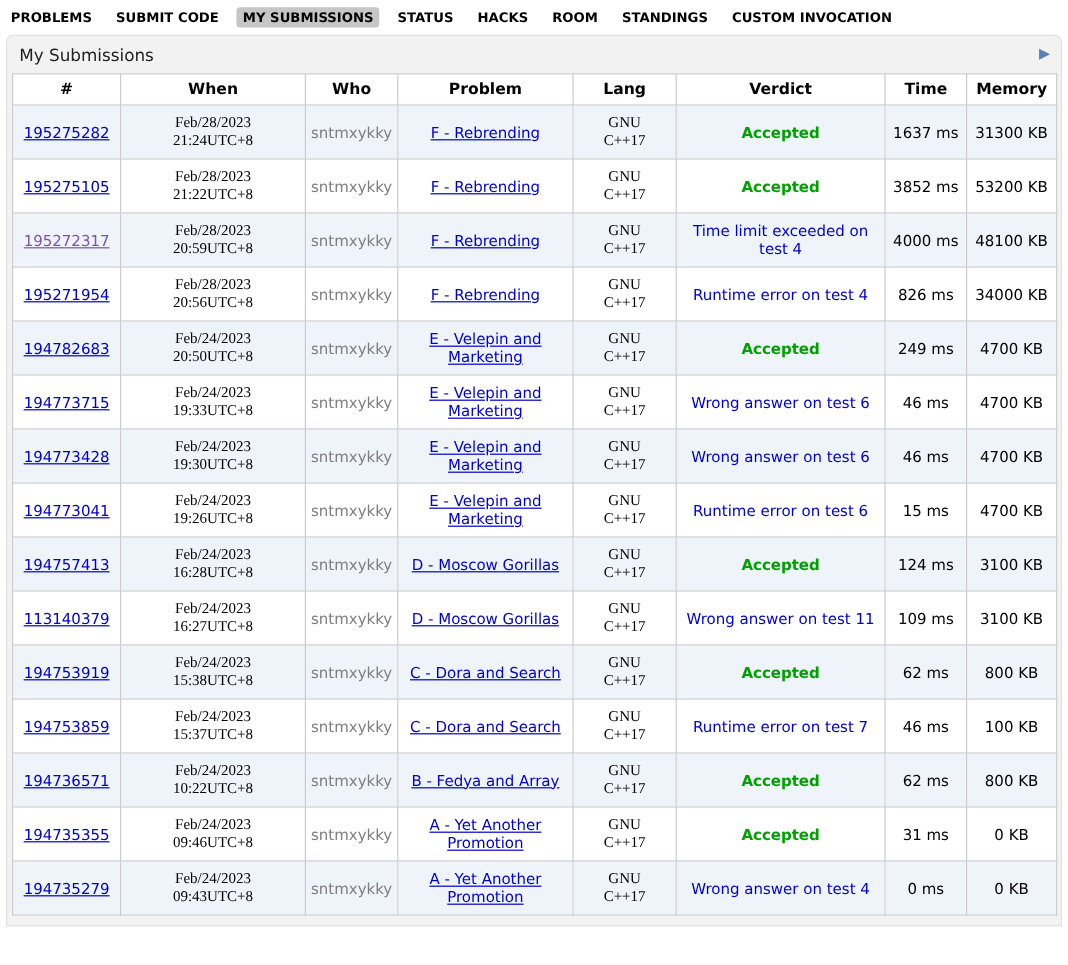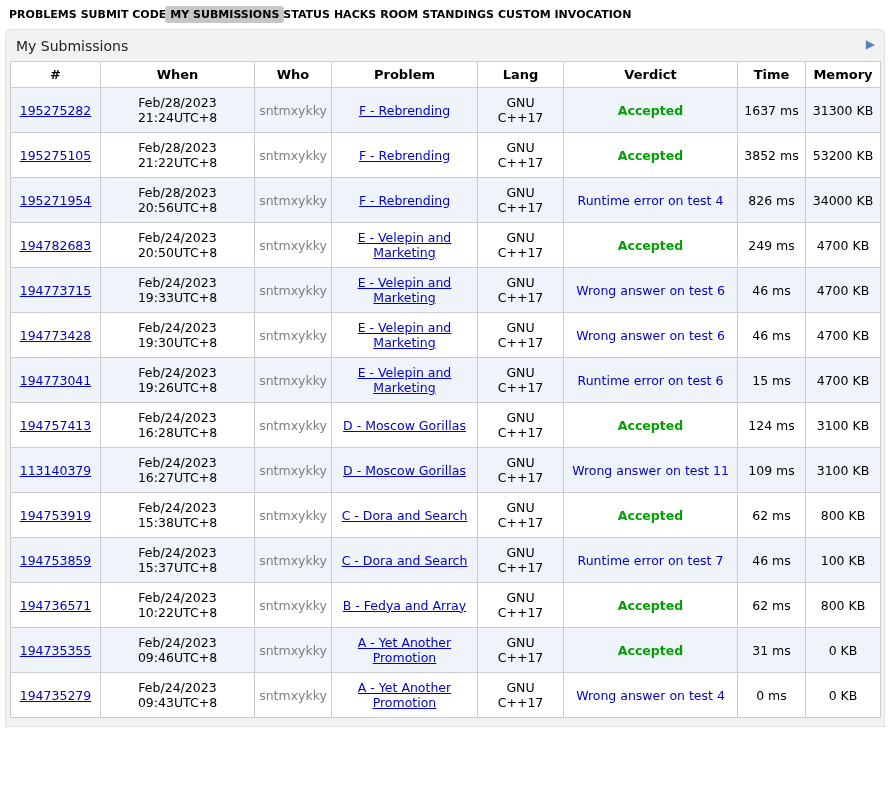--- a/index.html
+++ b/index.html
@@ -5,21 +5,21 @@
   * { box-sizing: border-box; }
   html, body {
     margin: 0; padding: 0;
     width: 890px; height: 804px;
     background: #fff;
     font-family: "DejaVu Sans", "Liberation Sans", sans-serif;
     overflow: hidden;
   }
   
   .contest-nav {
-    display: flex; align-items: flex-end; gap: 4px;
+    display: flex; align-items: flex-end; gap: 20px;
     padding: 8px 8px 6px 9px;
   }
   .nav-item {
     font-size: 11px; font-weight: bold; color: #000;
     text-decoration: none; cursor: pointer; white-space: nowrap;
   }
   .nav-item.active {
     background: var(--nav-active-bg, #c6c6c6);
     border-radius: 3px;
     padding: 2px 5px; margin: -2px -5px;
@@ -56,21 +56,21 @@
   }
   .datatable th {
     height: 26px;
     font-size: 13px;
     font-weight: bold;
     padding: 2px 4px;
     background: #fff;
   }
   .datatable td { height: 45px; padding: 2px 4px; }
   .datatable tbody tr:nth-child(odd) { background: var(--row-alt, #eef4fa); }
-  .c-when, .c-lang { white-space: pre-line; }
+  .c-when, .c-lang { white-space: pre-line; font-family: Liberation Serif, serif; }
   a.id-link, a.problem-link {
     color: var(--link, #0000cc);
     text-decoration: underline;
     cursor: pointer;
   }
   a.id-link.visited { color: var(--visited, #7c53b5); }
   a.who-link { color: var(--who, #7e7e7e); text-decoration: none; cursor: pointer; }
   .verdict.accepted { color: var(--accepted, #00a000); font-weight: bold; }
   .verdict.rejected { color: var(--rejected, #0000cc); }
   col.c1 { width: 90px; }
@@ -143,20 +143,32 @@
 21:22UTC+8</td>
           <td class="c-who"><a class="who-link">sntmxykky</a></td>
           <td class="c-problem"><a class="problem-link">F - Rebrending</a></td>
           <td class="c-lang">GNU
 C++17</td>
           <td class="c-verdict"><span class="verdict accepted">Accepted</span></td>
           <td class="c-time">3852 ms</td>
           <td class="c-memory">53200 KB</td>
         </tr>
         <tr>
+          <td class="c-id"><a class="id-link visited">195272317</a></td>
+          <td class="c-when">Feb/28/2023
+20:59UTC+8</td>
+          <td class="c-who"><a class="who-link">sntmxykky</a></td>
+          <td class="c-problem"><a class="problem-link">F - Rebrending</a></td>
+          <td class="c-lang">GNU
+C++17</td>
+          <td class="c-verdict"><span class="verdict rejected">Time limit exceeded on test 4</span></td>
+          <td class="c-time">4000 ms</td>
+          <td class="c-memory">48100 KB</td>
+        </tr>
+        <tr>
           <td class="c-id"><a class="id-link">195271954</a></td>
           <td class="c-when">Feb/28/2023
 20:56UTC+8</td>
           <td class="c-who"><a class="who-link">sntmxykky</a></td>
           <td class="c-problem"><a class="problem-link">F - Rebrending</a></td>
           <td class="c-lang">GNU
 C++17</td>
           <td class="c-verdict"><span class="verdict rejected">Runtime error on test 4</span></td>
           <td class="c-time">826 ms</td>
           <td class="c-memory">34000 KB</td>

